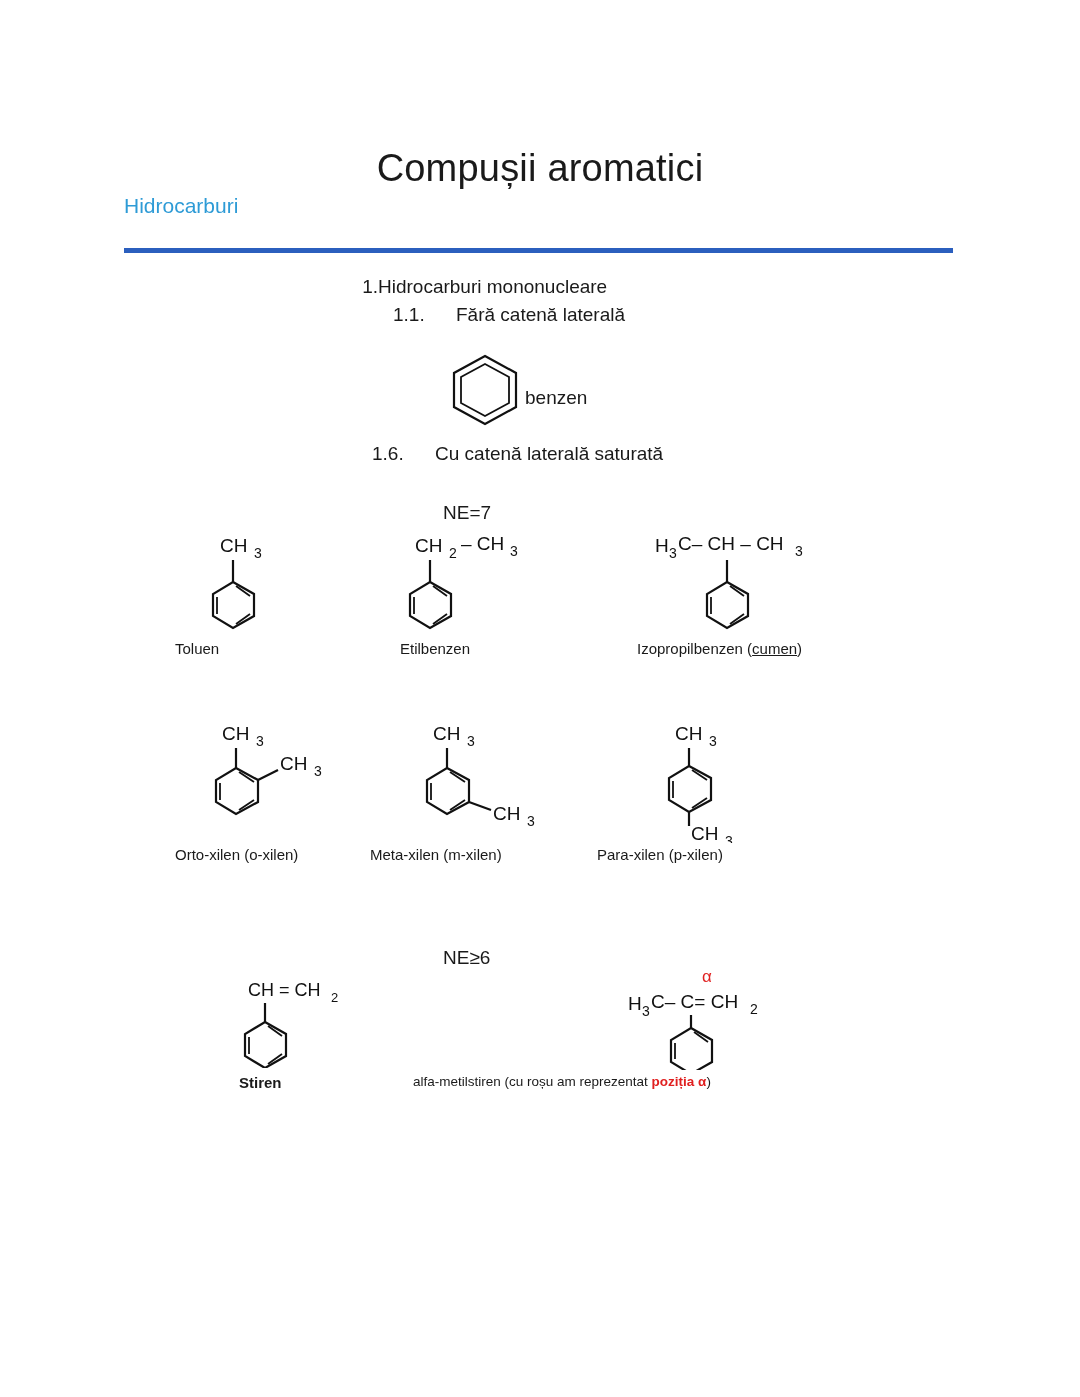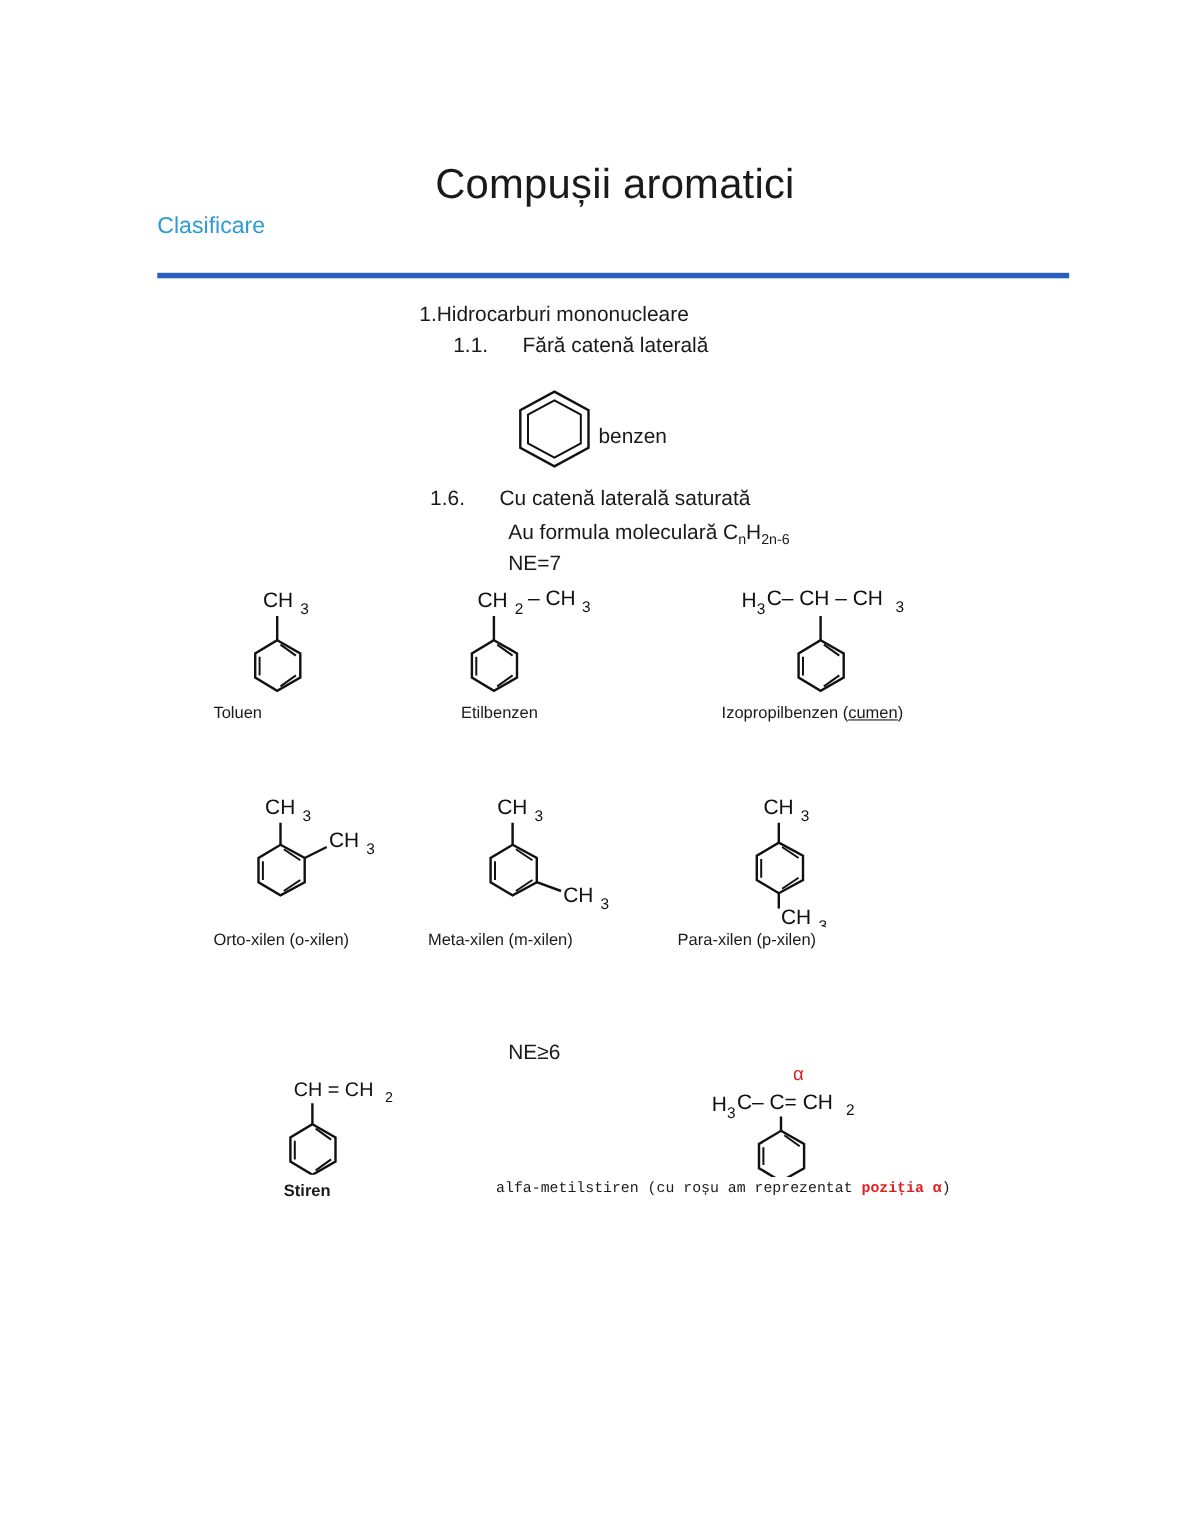--- a/index.html
+++ b/index.html
@@ -12,21 +12,20 @@
     height: 1397px;
     font-family: "Liberation Sans", sans-serif;
     color: #1a1a1a;
     position: relative;
     overflow: hidden;
   }
   .page {
     position: relative;
     width: 1044px;
     height: 1397px;
-    margin-left: 19px;
   }
   .doc-title {
     position: absolute;
     top: 122px;
     left: 0;
     width: 1080px;
     text-align: center;
     font-size: 38px;
     font-weight: 400;
     color: #1a1a1a;
@@ -92,30 +91,30 @@
   }
   .struct svg { display: block; }
   
   .cap-toluen { top: 640px; left: 175px; }
   .cap-etilbenzen { top: 640px; left: 400px; text-align: right; }
   .cap-cumen { top: 640px; left: 637px; }
   .cap-oxilen { top: 846px; left: 175px; }
   .cap-mxilen { top: 846px; left: 370px; }
   .cap-pxilen { top: 846px; left: 597px; }
   .cap-stiren { top: 1074px; left: 239px; font-weight: bold; }
-  .cap-alfa { top: 1074px; left: 432px; font-family: Liberation Mono, monospace; }
+  .cap-alfa { top: 1074px; left: 413px; }
 </style>
 </head>
 <body>
 
 <div class="page">
 
   <h1 class="doc-title">Compușii aromatici</h1>
 
-  <div class="section-heading">Clasificare</div>
+  <div class="section-heading">Hidrocarburi</div>
 
   <div class="rule"></div>
 
   <div class="list-1">
     <span class="num">1.</span><span>Hidrocarburi mononucleare</span>
   </div>
 
   <div class="sub sub-1-1">
     <span class="num">1.1.</span><span>Fără catenă laterală</span>
   </div>
@@ -125,23 +124,20 @@
       <polygon points="37,4 68,21 68,55 37,72 6,55 6,21" fill="none" stroke="#111" stroke-width="2.2"></polygon>
       <polygon points="37,12 61,25 61,51 37,64 13,51 13,25" fill="none" stroke="#111" stroke-width="1.8"></polygon>
     </svg>
   </div>
   <div class="benzen-label">benzen</div>
 
   <div class="sub sub-1-2">
     <span class="num">1.6.</span><span>Cu catenă laterală saturată</span>
   </div>
 
-  <div class="plain formula-line">
-    <span>Au formula moleculară C</span><sub>n</sub><span>H</span><sub>2n-6</sub>
-  </div>
 
   <div class="plain ne5-line">NE=7</div>
 
   <div class="struct" style="top:530px; left:200px;">
     <svg width="110" height="100" viewBox="0 0 110 100">
       <text x="20" y="22" font-family="'Liberation Sans', sans-serif" font-size="19" fill="#111">CH</text>
       <text x="54" y="28" font-family="'Liberation Sans', sans-serif" font-size="14" fill="#111">3</text>
       <line x1="33" y1="30" x2="33" y2="52" stroke="#111" stroke-width="2.2"></line>
       <polygon points="33,52 54,64 54,86 33,98 13,86 13,64" fill="none" stroke="#111" stroke-width="2.2"></polygon>
       <line x1="17" y1="67" x2="17" y2="84" stroke="#111" stroke-width="1.8"></line>

